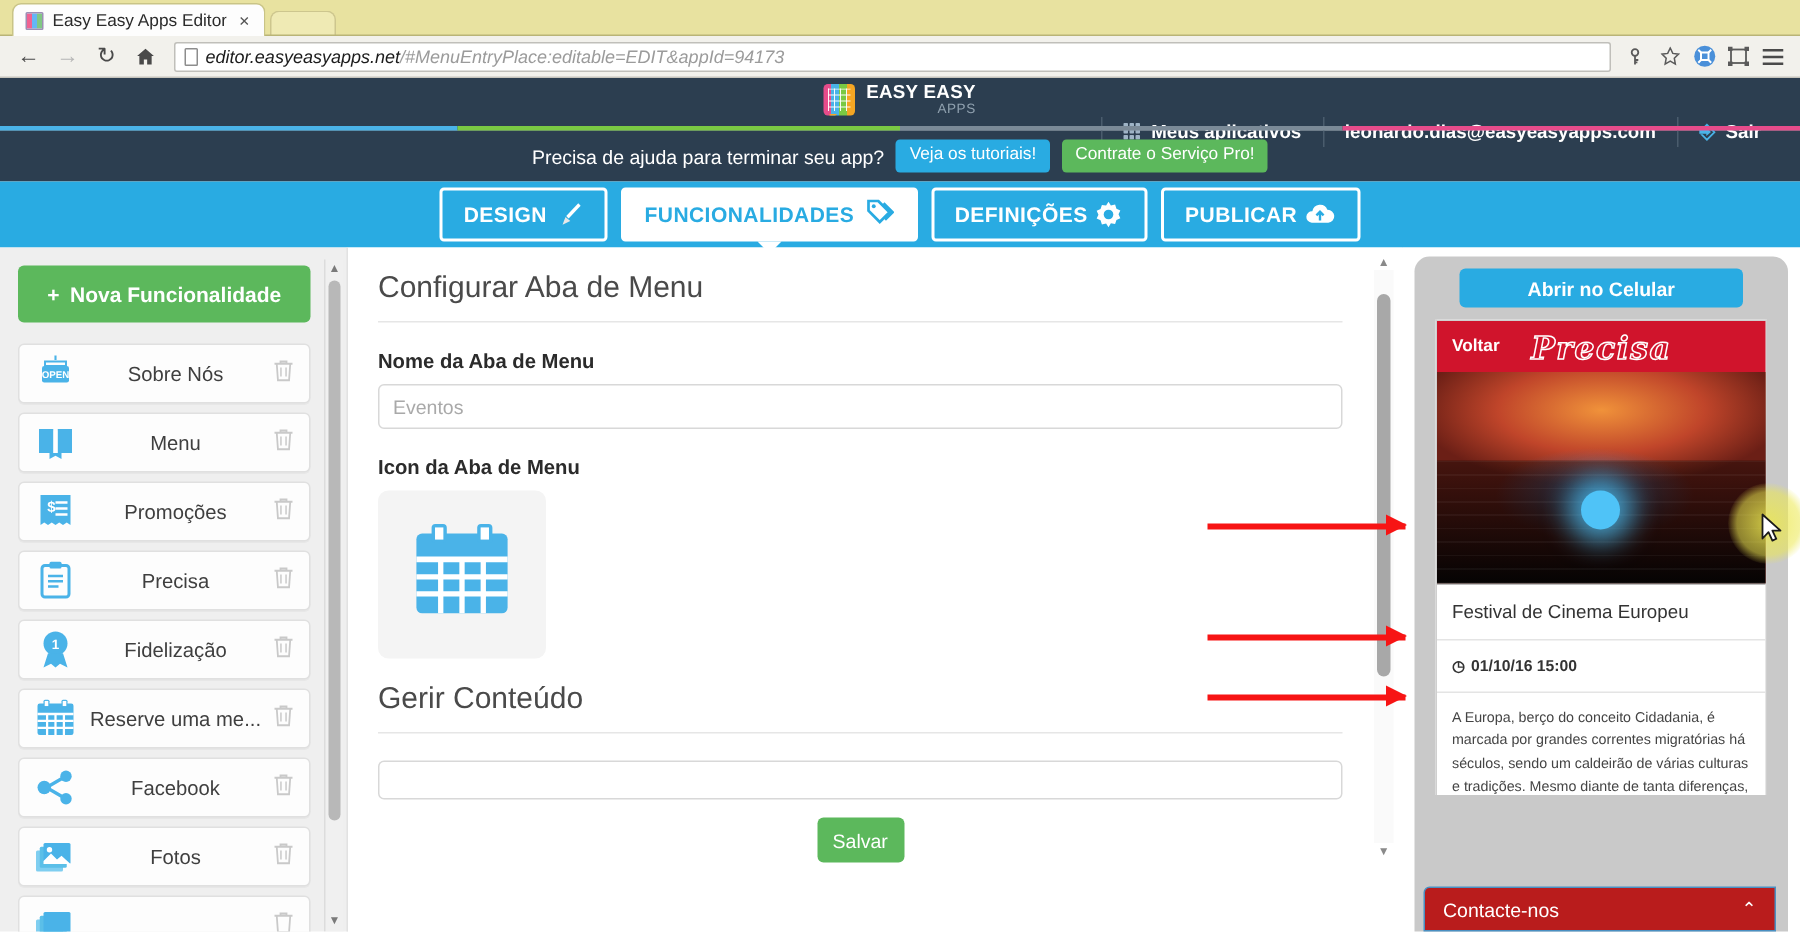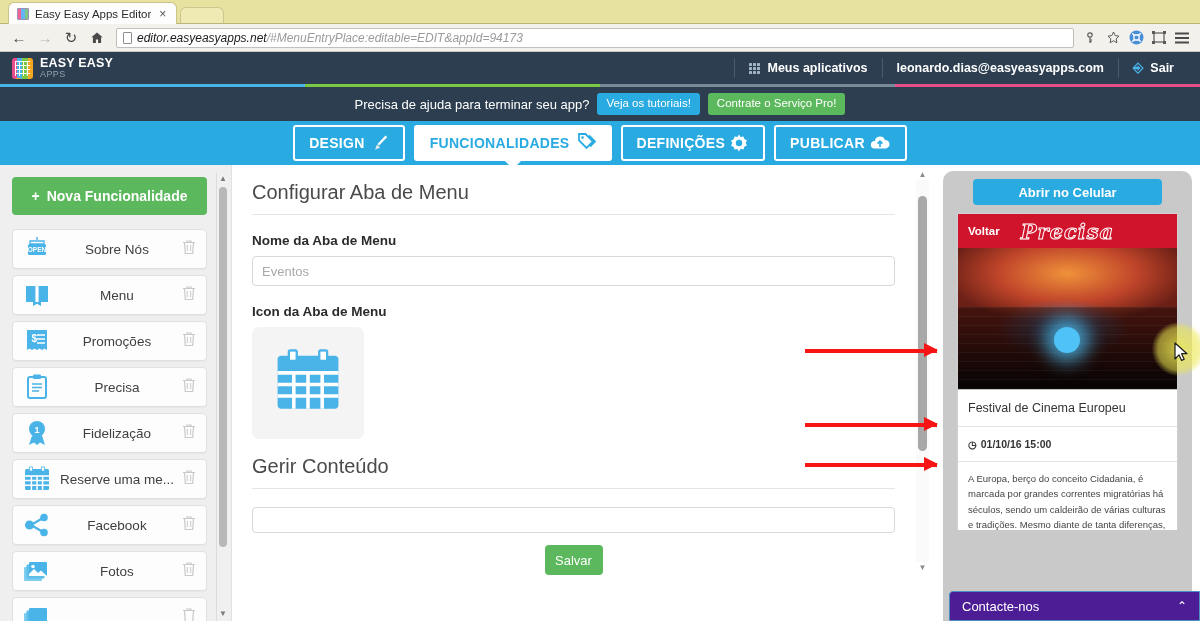--- a/index.html
+++ b/index.html
@@ -92,20 +92,21 @@
         font-size: 13px; color: #5a5a5a; line-height: 1; }
   .ti-blue { color: #4a90d9; font-size: 15px; }
 
   
   .app-header {
     height: 32px;
     background: #2c3e50;
     display: flex; align-items: center;
     padding: 3px 12px;
     color: #fff;
+    flex-direction: column;
   }
   .logo-wrap { display: flex; align-items: center; gap: 7px; }
   .logo-mark {
     width: 21px; height: 21px; border-radius: 3px; position: relative;
     background:
       linear-gradient(90deg,#e74c8b 0 25%, #4ab3e8 25% 50%, #7ac943 50% 75%, #f5a623 75% 100%);
     overflow: hidden;
   }
   .logo-mark::before{
     content:""; position:absolute; inset:3px;
@@ -113,21 +114,21 @@
       linear-gradient(to right, rgba(255,255,255,.95) 1px, transparent 1px),
       linear-gradient(to bottom, rgba(255,255,255,.95) 1px, transparent 1px);
     background-size: 4px 4px;
   }
   .logo-mark::after{
     content:""; position:absolute; left:4px; bottom:-4px;
     border-width:5px 5px 0 0; border-style:solid; border-color:#f5a623 transparent transparent transparent;
   }
   .logo-text { line-height: 1.05; }
   .logo-main { font-size: 12.5px; font-weight: bold; letter-spacing: .2px; color: #fff; }
-  .logo-sub  { font-size: 9px; color: #8fa0ae; letter-spacing: .4px; }
+  .logo-sub  { font-size: 9px; color: #8fa0ae; letter-spacing: .4px; text-align: right; }
 
   .header-right { margin-left: auto; display: flex; align-items: center; height: 100%; }
   .hr-item {
     display: flex; align-items: center; gap: 7px;
     padding: 0 14px; height: 20px;
     font-size: 12.5px; font-weight: bold; color: #ffffff; white-space: nowrap;
   }
   .hr-sep { width: 1px; height: 20px; background: #4a5c6d; }
   .grid-icon {
     width: 11px; height: 11px;
@@ -334,22 +335,22 @@
     font-size: 10.5px; font-weight: bold; color: #333;
     padding: 11px 10px; display: flex; align-items: center; gap: 4px;
     border-bottom: 1px solid #e4e4e4;
   }
   .clock-icon { font-size: 10px; }
   .event-desc {
     font-size: 9.5px; line-height: 1.62; color: #444;
     padding: 9px 10px 0 10px; height: 68px; overflow: hidden;
   }
   .contact-widget {
-    position: absolute; left: 14px; right: 0; bottom: 0; height: 30px;
-    background: #4c1d95; border: 1px solid #4a90c2; border-radius: 4px 0 0 0;
+    position: absolute; left: 14px; right: 16px; bottom: 0; height: 30px;
+    background: #b91c1c; border: 1px solid #4a90c2; border-radius: 4px 0 0 0;
     display: flex; align-items: center; justify-content: space-between;
     padding: 0 12px; color: #fff; font-size: 13px;
   }
   .chevron-up { font-size: 12px; }
 
   
   .cursor-wrap { position: absolute; left: 1152px; top: 322px; width: 54px; height: 54px; }
   .cursor-halo {
     position: absolute; inset: 0; border-radius: 50%;
     background: radial-gradient(circle, rgba(236,232,80,.85) 0%, rgba(236,232,80,.55) 55%, rgba(236,232,80,0) 72%);

